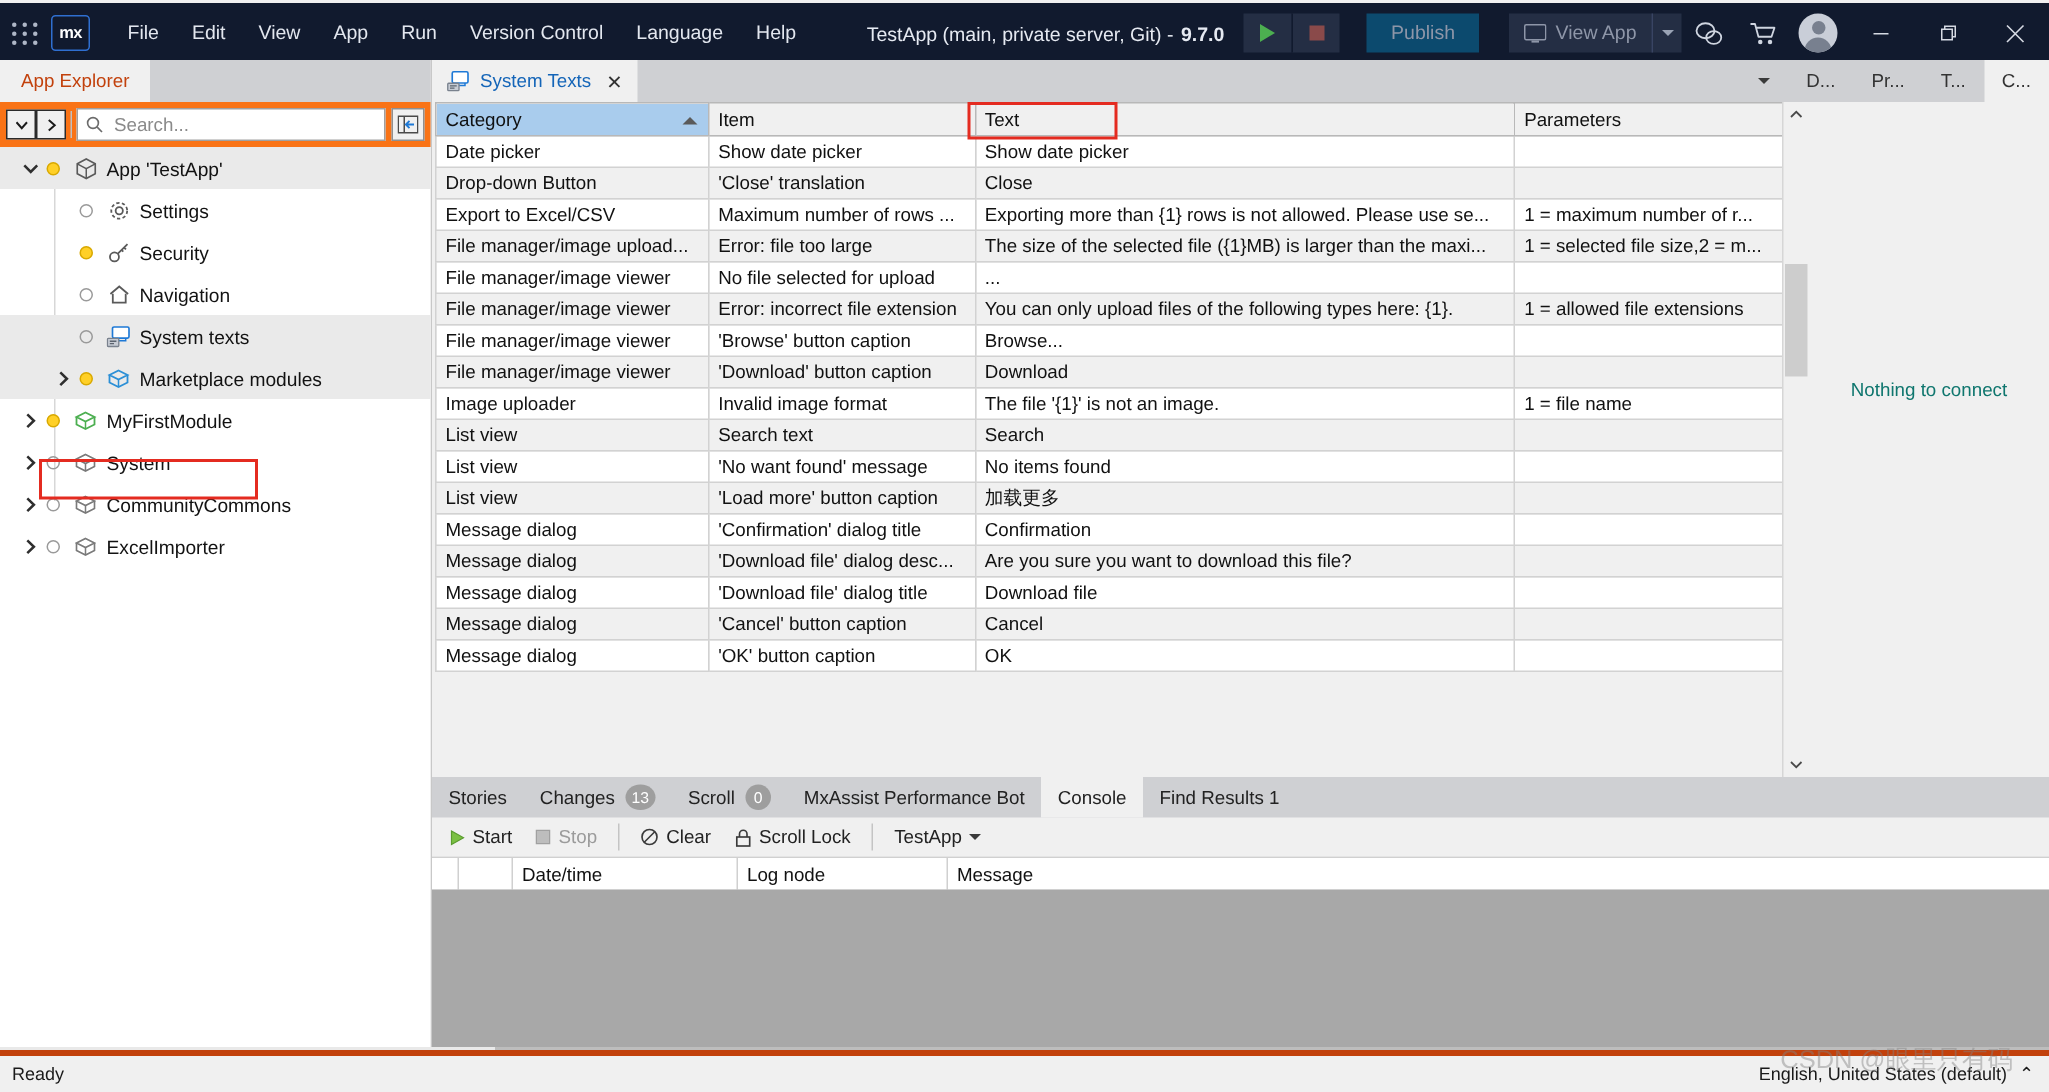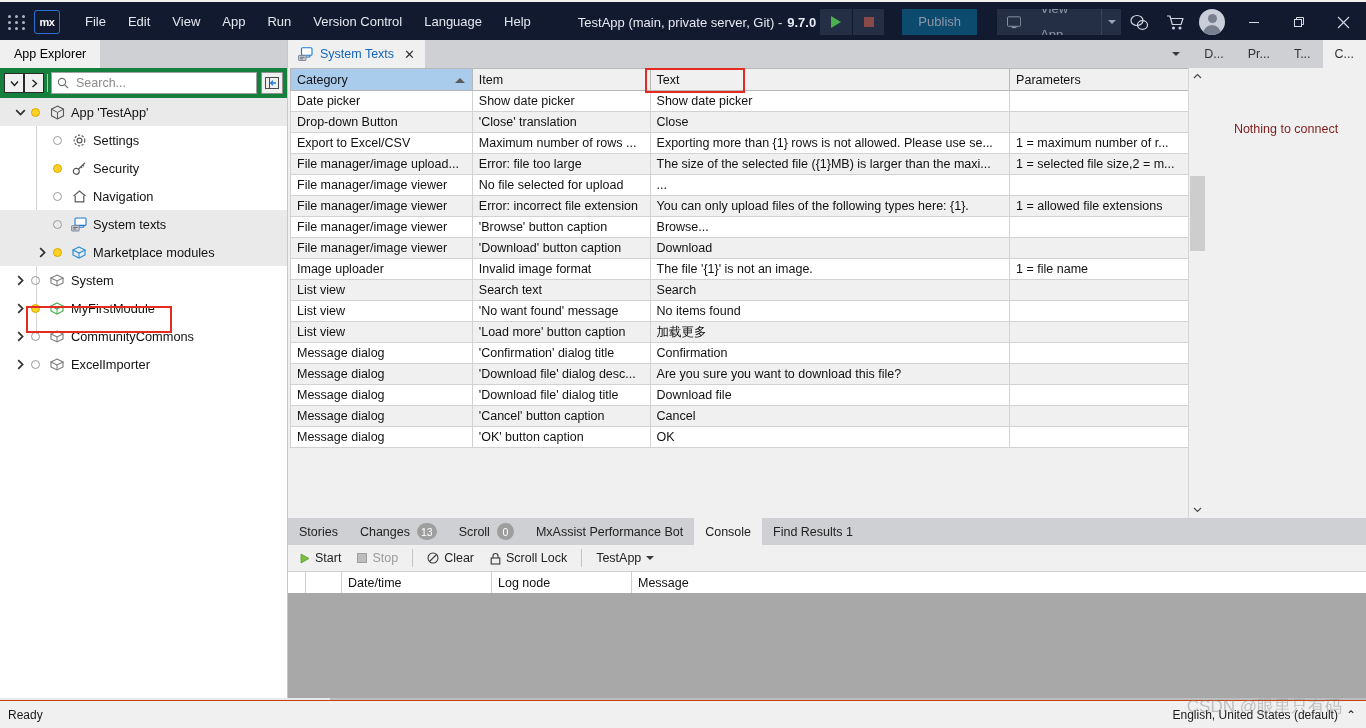--- a/index.html
+++ b/index.html
@@ -54,21 +54,21 @@
     border-left: 1px solid #111a2e;
   }
   .sq-stop { width: 10px; height: 10px; background: #8a4a4a; }
   .btn-publish {
     height: 26px; padding: 0 16px; line-height: 26px;
     background: #0c4a6e; color: #8e96a8; font-size: 13px; margin-left: 18px;
   }
   .btn-viewapp {
     height: 26px; padding: 0 10px; line-height: 26px;
     background: #242e44; color: #8e96a8; font-size: 13px; margin-left: 10px;
-    display: flex; align-items: center; gap: 19px; overflow: hidden; max-width: 104px;
+    display: flex; align-items: center; gap: 6px; overflow: hidden; max-width: 104px;
   }
   .btn-viewapp-caret {
     height: 26px; width: 20px; background: #242e44;
     border-left: 1px solid #394463; display: flex; align-items: center; justify-content: center;
   }
   .caret-dn { width: 0; height: 0; border-left: 4px solid transparent; border-right: 4px solid transparent; border-top: 4px solid #9aa3b5; }
   .tb-icon {
     width: 36px; height: 40px; display: flex; align-items: center; justify-content: center;
     color: #cfd5e0;
   }
@@ -87,25 +87,25 @@
   .wbtn { width: 45px; height: 40px; display: flex; align-items: center; justify-content: center; color: #d6dae3; }
 
   
   .sidebar {
     position: absolute; top: 40px; left: 0; width: 288px; height: 660px;
     background: #f0f0f0; border-right: 1px solid #c8c8c8;
   }
   .sb-tabstrip { height: 28px; background: #cfd0d3; display: flex; align-items: flex-end; }
   .sb-tab {
     height: 28px; line-height: 28px; padding: 0 14px; background: #f0f0f0;
-    font-size: 12.5px; color: #000000;
+    font-size: 12.5px; color: #c2410c;
   }
   .sb-toolbar {
     height: 30px; display: flex; align-items: center; padding: 0 4px; gap: 0;
-    background: #15803d;
+    background: #f97316;
   }
   .sb-ico-btn {
     width: 20px; height: 20px; border: 1px solid #2a2a2a; display: flex;
     align-items: center; justify-content: center; background: #f0f0f0; font-size: 10px; color: #1a1a1a;
   }
   .sb-sep { width: 1px; height: 18px; background: #c0c0c0; margin: 0 3px; }
   .sb-search {
     flex: 1; height: 22px; border: 1px solid #a0a0a0; background: #fff;
     display: flex; align-items: center; padding: 0 5px; gap: 5px;
   }
@@ -170,22 +170,22 @@
     border-bottom: 5px solid #5a5a5a;
   }
   .vscroll {
     position: absolute; top: 66px; left: 1188px; width: 17px; height: 412px;
     background: #f0f0f0; border-left: 1px solid #d6d6d6;
   }
   .vs-btn { width: 17px; height: 17px; display: flex; align-items: center; justify-content: center; color: #555; font-size: 9px; }
   .vs-thumb { position: absolute; left: 1px; top: 108px; width: 15px; height: 75px; background: #cdcdcd; }
   .rightpane {
     position: absolute; top: 28px; left: 1206px; width: 160px; height: 330px;
-    background: #f0f0f0; display: flex; align-items: flex-start; justify-content: center;
-    padding-top: 54px; font-size: 12.5px; color: #7f1d1d;
+    background: #f0f0f0; display: flex; align-items: center; justify-content: center;
+    padding-top: 54px; font-size: 12.5px; color: #0f766e;
   }
 
   
   .console {
     position: absolute; top: 478px; left: 0px; width: 1078px; height: 182px; background: #f0f0f0;
   }
   .cn-tabs { height: 27px; display: flex; align-items: stretch; background: #cfd0d3; }
   .cn-tab {
     display: flex; align-items: center; gap: 7px; padding: 0 11px; font-size: 12.5px; color: #222;
   }
@@ -203,21 +203,21 @@
   .cn-head {
     height: 22px; display: flex; border-top: 1px solid #d0d0d0;
     background: #fff; font-size: 12.5px; color: #111;
   }
   .cn-head > div { border-right: 1px solid #d0d0d0; display: flex; align-items: center; padding: 0 6px; }
   .cn-body { position: absolute; top: 75px; left: 0; right: 0; bottom: 0; background: #a8a8a8; }
 
   
   .statusbar {
     position: absolute; bottom: 0; left: 0; width: 1366px; height: 28px;
-    background: #f0f0f0; border-top: 1px solid #c2410c;
+    background: #f0f0f0; border-top: 4px solid #c2410c;
     display: flex; align-items: center; font-size: 12px; color: #1a1a1a;
   }
   .statusbar .left { padding-left: 8px; }
   .statusbar .right { margin-left: auto; padding-right: 10px; display: flex; align-items: center; gap: 8px; }
   .watermark {
     position: absolute; right: 24px; bottom: 10px; font-size: 17px; color: rgba(130,130,130,0.45);
     white-space: nowrap; pointer-events: none;
   }
   .sb-bottomline {
     position: absolute; bottom: 28px; left: 0; width: 1366px; height: 2px; background: #bdbdbd;
@@ -431,46 +431,46 @@
             </span>
             <span>Marketplace modules</span>
           </div>
           <div class="tnode">
             <div style="width: 12px;"></div>
             <div class="tw">
               <svg width="9" height="11" viewBox="0 0 9 11">
                 <path d="M2.2 1.2 L6.6 5.5 L2.2 9.8" fill="none" stroke="#2f2f2f" stroke-width="1.7"></path>
               </svg>
             </div>
-            <span class="dot"></span>
+            <span class="dot y"></span>
             <span class="ticon">
               <svg width="16" height="15" viewBox="0 0 16 15">
-                <path d="M8 2 L14 5 L8 8 L2 5 Z" fill="none" stroke="#7a7a7a" stroke-width="1.1"></path>
-                <path d="M2 5 V10 L8 13 L14 10 V5" fill="none" stroke="#7a7a7a" stroke-width="1.1"></path>
-                <path d="M8 8 V13" stroke="#7a7a7a" stroke-width="1"></path>
-              </svg>
-            </span>
-            <span>System</span>
+                <path d="M8 2 L14 5 L8 8 L2 5 Z" fill="none" stroke="#4caf50" stroke-width="1.2"></path>
+                <path d="M2 5 V10 L8 13 L14 10 V5" fill="none" stroke="#4caf50" stroke-width="1.2"></path>
+                <path d="M8 8 V13" stroke="#4caf50" stroke-width="1"></path>
+              </svg>
+            </span>
+            <span>MyFirstModule</span>
           </div>
           <div class="tnode">
             <div style="width: 12px;"></div>
             <div class="tw">
               <svg width="9" height="11" viewBox="0 0 9 11">
                 <path d="M2.2 1.2 L6.6 5.5 L2.2 9.8" fill="none" stroke="#2f2f2f" stroke-width="1.7"></path>
               </svg>
             </div>
-            <span class="dot y"></span>
+            <span class="dot"></span>
             <span class="ticon">
               <svg width="16" height="15" viewBox="0 0 16 15">
-                <path d="M8 2 L14 5 L8 8 L2 5 Z" fill="none" stroke="#4caf50" stroke-width="1.2"></path>
-                <path d="M2 5 V10 L8 13 L14 10 V5" fill="none" stroke="#4caf50" stroke-width="1.2"></path>
-                <path d="M8 8 V13" stroke="#4caf50" stroke-width="1"></path>
-              </svg>
-            </span>
-            <span>MyFirstModule</span>
+                <path d="M8 2 L14 5 L8 8 L2 5 Z" fill="none" stroke="#7a7a7a" stroke-width="1.1"></path>
+                <path d="M2 5 V10 L8 13 L14 10 V5" fill="none" stroke="#7a7a7a" stroke-width="1.1"></path>
+                <path d="M8 8 V13" stroke="#7a7a7a" stroke-width="1"></path>
+              </svg>
+            </span>
+            <span>System</span>
           </div>
           <div class="tnode">
             <div style="width: 12px;"></div>
             <div class="tw">
               <svg width="9" height="11" viewBox="0 0 9 11">
                 <path d="M2.2 1.2 L6.6 5.5 L2.2 9.8" fill="none" stroke="#2f2f2f" stroke-width="1.7"></path>
               </svg>
             </div>
             <span class="dot"></span>
             <span class="ticon">

